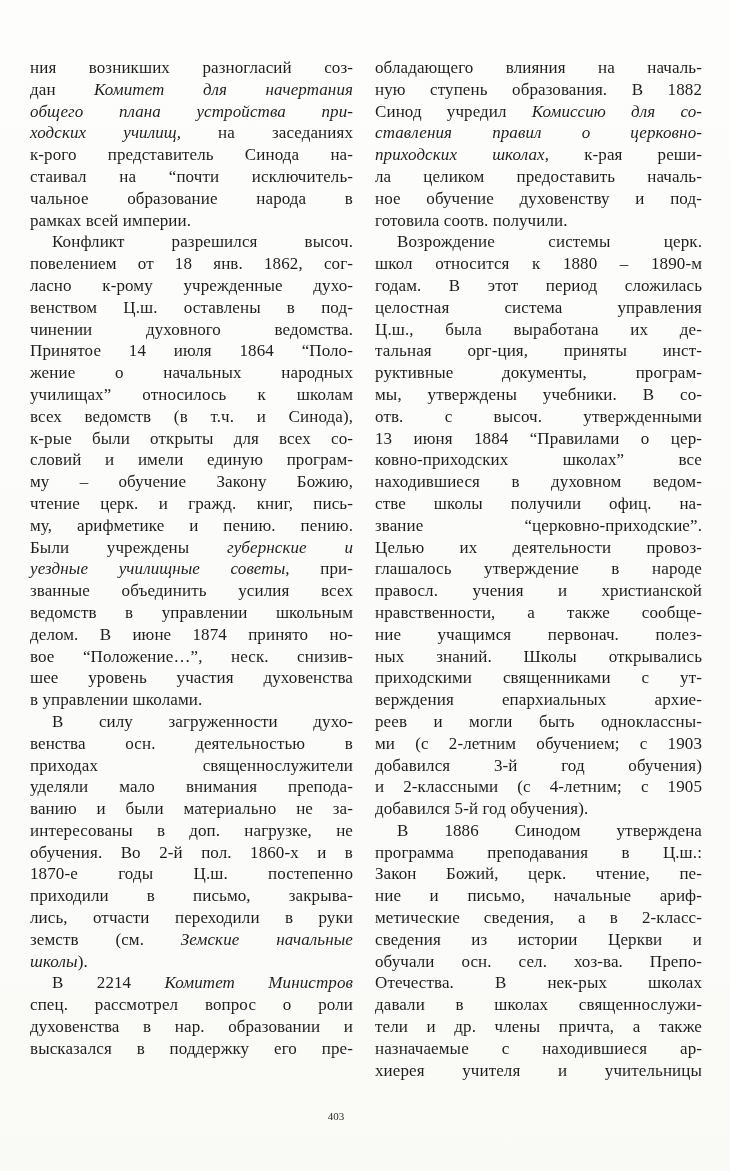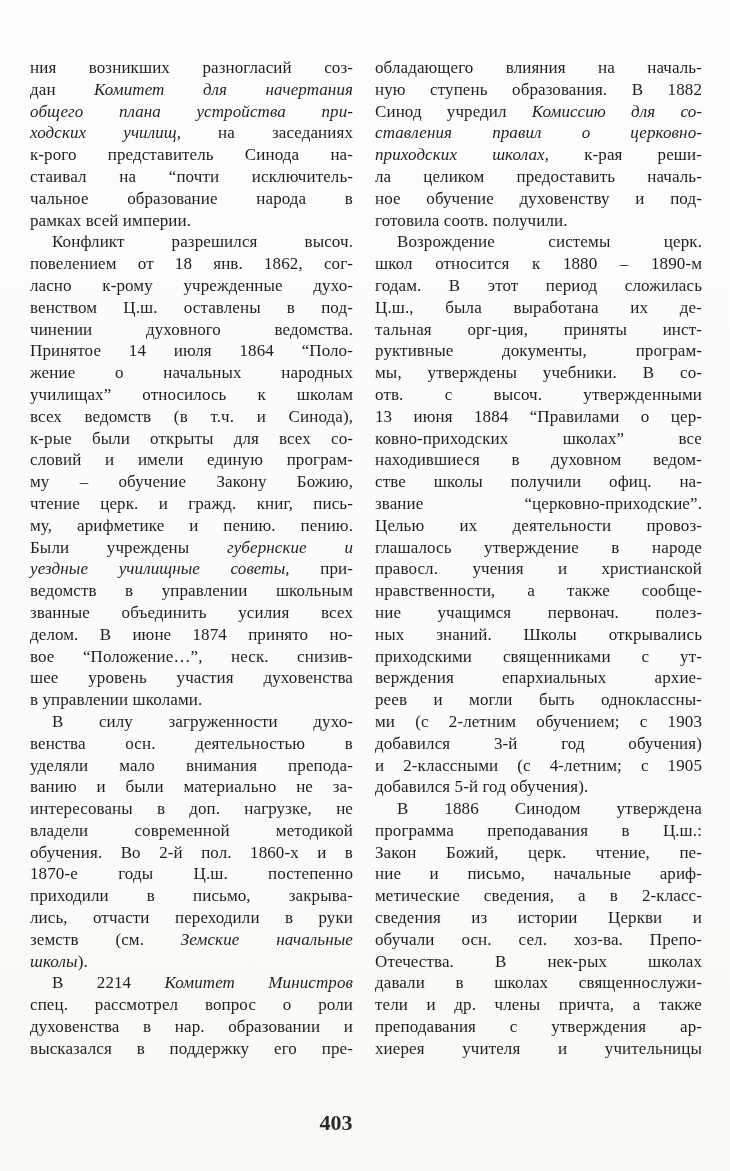--- a/index.html
+++ b/index.html
@@ -45,23 +45,22 @@
   .line.ind {
     text-indent: 22px;
   }
   .run.italic { font-style: italic; }
   .page-number {
     position: absolute;
     top: 1110px;
     left: 0;
     width: 672px;
     text-align: center;
-    font-size: 22px;
+    font-size: 11px;
     color: #2a2a2a;
-    font-weight: bold;
   }
 </style>
 </head>
 <body>
 
 <div class="page" style="color: rgb(30, 30, 30);">
   <div class="columns">
     <div class="col left" id="col-left">
         <div class="line"><span class="run">ния возникших разногласий соз-</span></div>
         <div class="line"><span class="run">дан </span><span class="run italic">Комитет для начертания</span></div>
@@ -80,32 +79,32 @@
         <div class="line"><span class="run">жение о начальных народных</span></div>
         <div class="line"><span class="run">училищах” относилось к школам</span></div>
         <div class="line"><span class="run">всех ведомств (в т.ч. и Синода),</span></div>
         <div class="line"><span class="run">к-рые были открыты для всех со-</span></div>
         <div class="line"><span class="run">словий и имели единую програм-</span></div>
         <div class="line"><span class="run">му – обучение Закону Божию,</span></div>
         <div class="line"><span class="run">чтение церк. и гражд. книг, пись-</span></div>
         <div class="line"><span class="run">му, арифметике и пению. пению.</span></div>
         <div class="line"><span class="run">Были учреждены </span><span class="run italic">губернские и</span></div>
         <div class="line"><span class="run italic">уездные училищные советы,</span><span class="run"> при-</span></div>
+        <div class="line"><span class="run">званные объединить усилия всех</span></div>
         <div class="line"><span class="run">ведомств в управлении школьным</span></div>
-        <div class="line"><span class="run">званные объединить усилия всех</span></div>
         <div class="line"><span class="run">делом. В июне 1874 принято но-</span></div>
         <div class="line"><span class="run">вое “Положение…”, неск. снизив-</span></div>
         <div class="line"><span class="run">шее уровень участия духовенства</span></div>
         <div class="line end"><span class="run">в управлении школами.</span></div>
         <div class="line ind"><span class="run">В силу загруженности духо-</span></div>
         <div class="line"><span class="run">венства осн. деятельностью в</span></div>
+        <div class="line"><span class="run">приходах священнослужители</span></div>
         <div class="line"><span class="run">уделяли мало внимания препода-</span></div>
         <div class="line"><span class="run">ванию и были материально не за-</span></div>
         <div class="line"><span class="run">интересованы в доп. нагрузке, не</span></div>
-        <div class="line"><span class="run">владели современной методикой</span></div>
         <div class="line"><span class="run">обучения. Во 2-й пол. 1860-х и в</span></div>
         <div class="line"><span class="run">1870-е годы Ц.ш. постепенно</span></div>
         <div class="line"><span class="run">приходили в письмо, закрыва-</span></div>
         <div class="line"><span class="run">лись, отчасти переходили в руки</span></div>
         <div class="line"><span class="run">земств (см. </span><span class="run italic">Земские начальные</span></div>
         <div class="line end"><span class="run italic">школы</span><span class="run">).</span></div>
         <div class="line ind"><span class="run">В 2214 </span><span class="run italic">Комитет Министров</span></div>
         <div class="line"><span class="run">спец. рассмотрел вопрос о роли</span></div>
         <div class="line"><span class="run">духовенства в нар. образовании и</span></div>
         <div class="line"><span class="run">высказался в поддержку его пре-</span></div>
@@ -115,20 +114,21 @@
         <div class="line"><span class="run">ную ступень образования. В 1882</span></div>
         <div class="line"><span class="run">Синод учредил </span><span class="run italic">Комиссию для со-</span></div>
         <div class="line"><span class="run italic">ставления правил о церковно-</span></div>
         <div class="line"><span class="run italic">приходских школах</span><span class="run">, к-рая реши-</span></div>
         <div class="line"><span class="run">ла целиком предоставить началь-</span></div>
         <div class="line"><span class="run">ное обучение духовенству и под-</span></div>
         <div class="line end"><span class="run">готовила соотв. получили.</span></div>
         <div class="line ind"><span class="run">Возрождение системы церк.</span></div>
         <div class="line"><span class="run">школ относится к 1880 – 1890-м</span></div>
         <div class="line"><span class="run">годам. В этот период сложилась</span></div>
+        <div class="line"><span class="run">целостная система управления</span></div>
         <div class="line"><span class="run">Ц.ш., была выработана их де-</span></div>
         <div class="line"><span class="run">тальная орг-ция, приняты инст-</span></div>
         <div class="line"><span class="run">руктивные документы, програм-</span></div>
         <div class="line"><span class="run">мы, утверждены учебники. В со-</span></div>
         <div class="line"><span class="run">отв. с высоч. утвержденными</span></div>
         <div class="line"><span class="run">13 июня 1884 “Правилами о цер-</span></div>
         <div class="line"><span class="run">ковно-приходских школах” все</span></div>
         <div class="line"><span class="run">находившиеся в духовном ведом-</span></div>
         <div class="line"><span class="run">стве школы получили офиц. на-</span></div>
         <div class="line"><span class="run">звание “церковно-приходские”.</span></div>
@@ -148,18 +148,18 @@
         <div class="line ind"><span class="run">В 1886 Синодом утверждена</span></div>
         <div class="line"><span class="run">программа преподавания в Ц.ш.:</span></div>
         <div class="line"><span class="run">Закон Божий, церк. чтение, пе-</span></div>
         <div class="line"><span class="run">ние и письмо, начальные ариф-</span></div>
         <div class="line"><span class="run">метические сведения, а в 2-класс-</span></div>
         <div class="line"><span class="run">сведения из истории Церкви и</span></div>
         <div class="line"><span class="run">обучали осн. сел. хоз-ва. Препо-</span></div>
         <div class="line"><span class="run">Отечества. В нек-рых школах</span></div>
         <div class="line"><span class="run">давали в школах священнослужи-</span></div>
         <div class="line"><span class="run">тели и др. члены причта, а также</span></div>
-        <div class="line"><span class="run">преподавания с утверждения ар-</span></div>
+        <div class="line"><span class="run">назначаемые с находившиеся ар-</span></div>
         <div class="line"><span class="run">хиерея учителя и учительницы</span></div>
       </div>
   </div>
   <div class="page-number">403</div>
 </div>
 
 </body></html>

